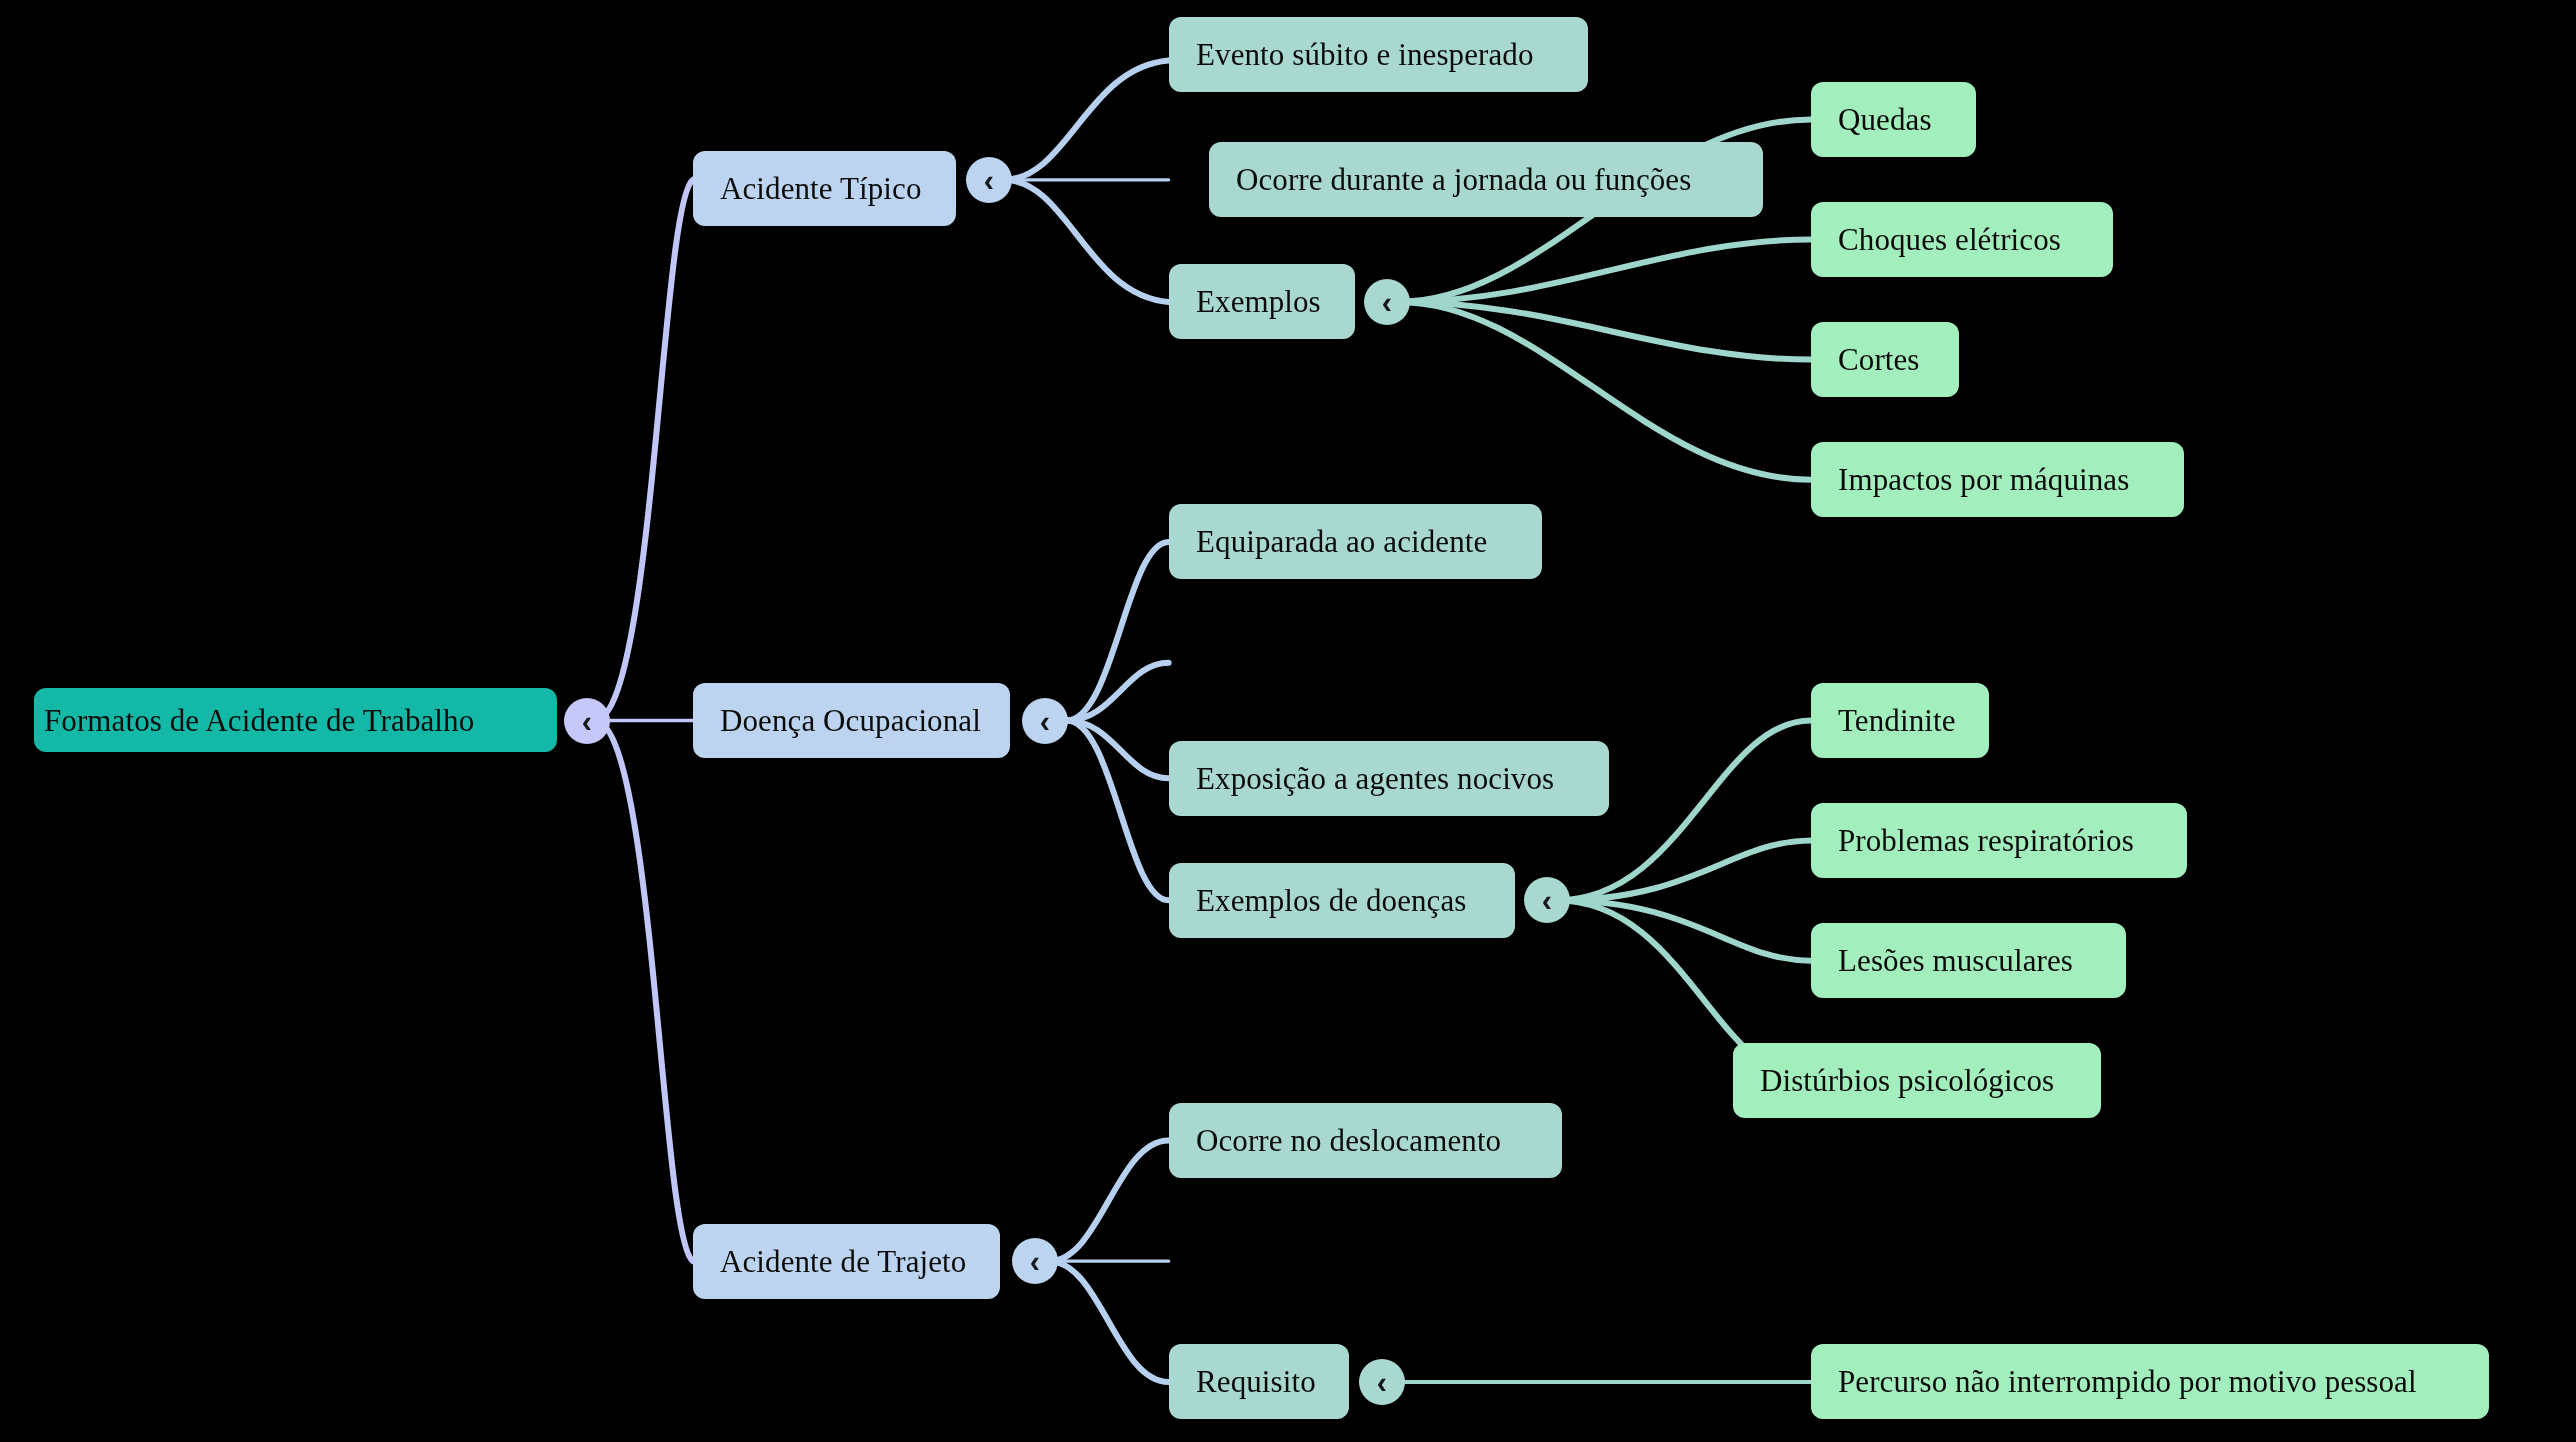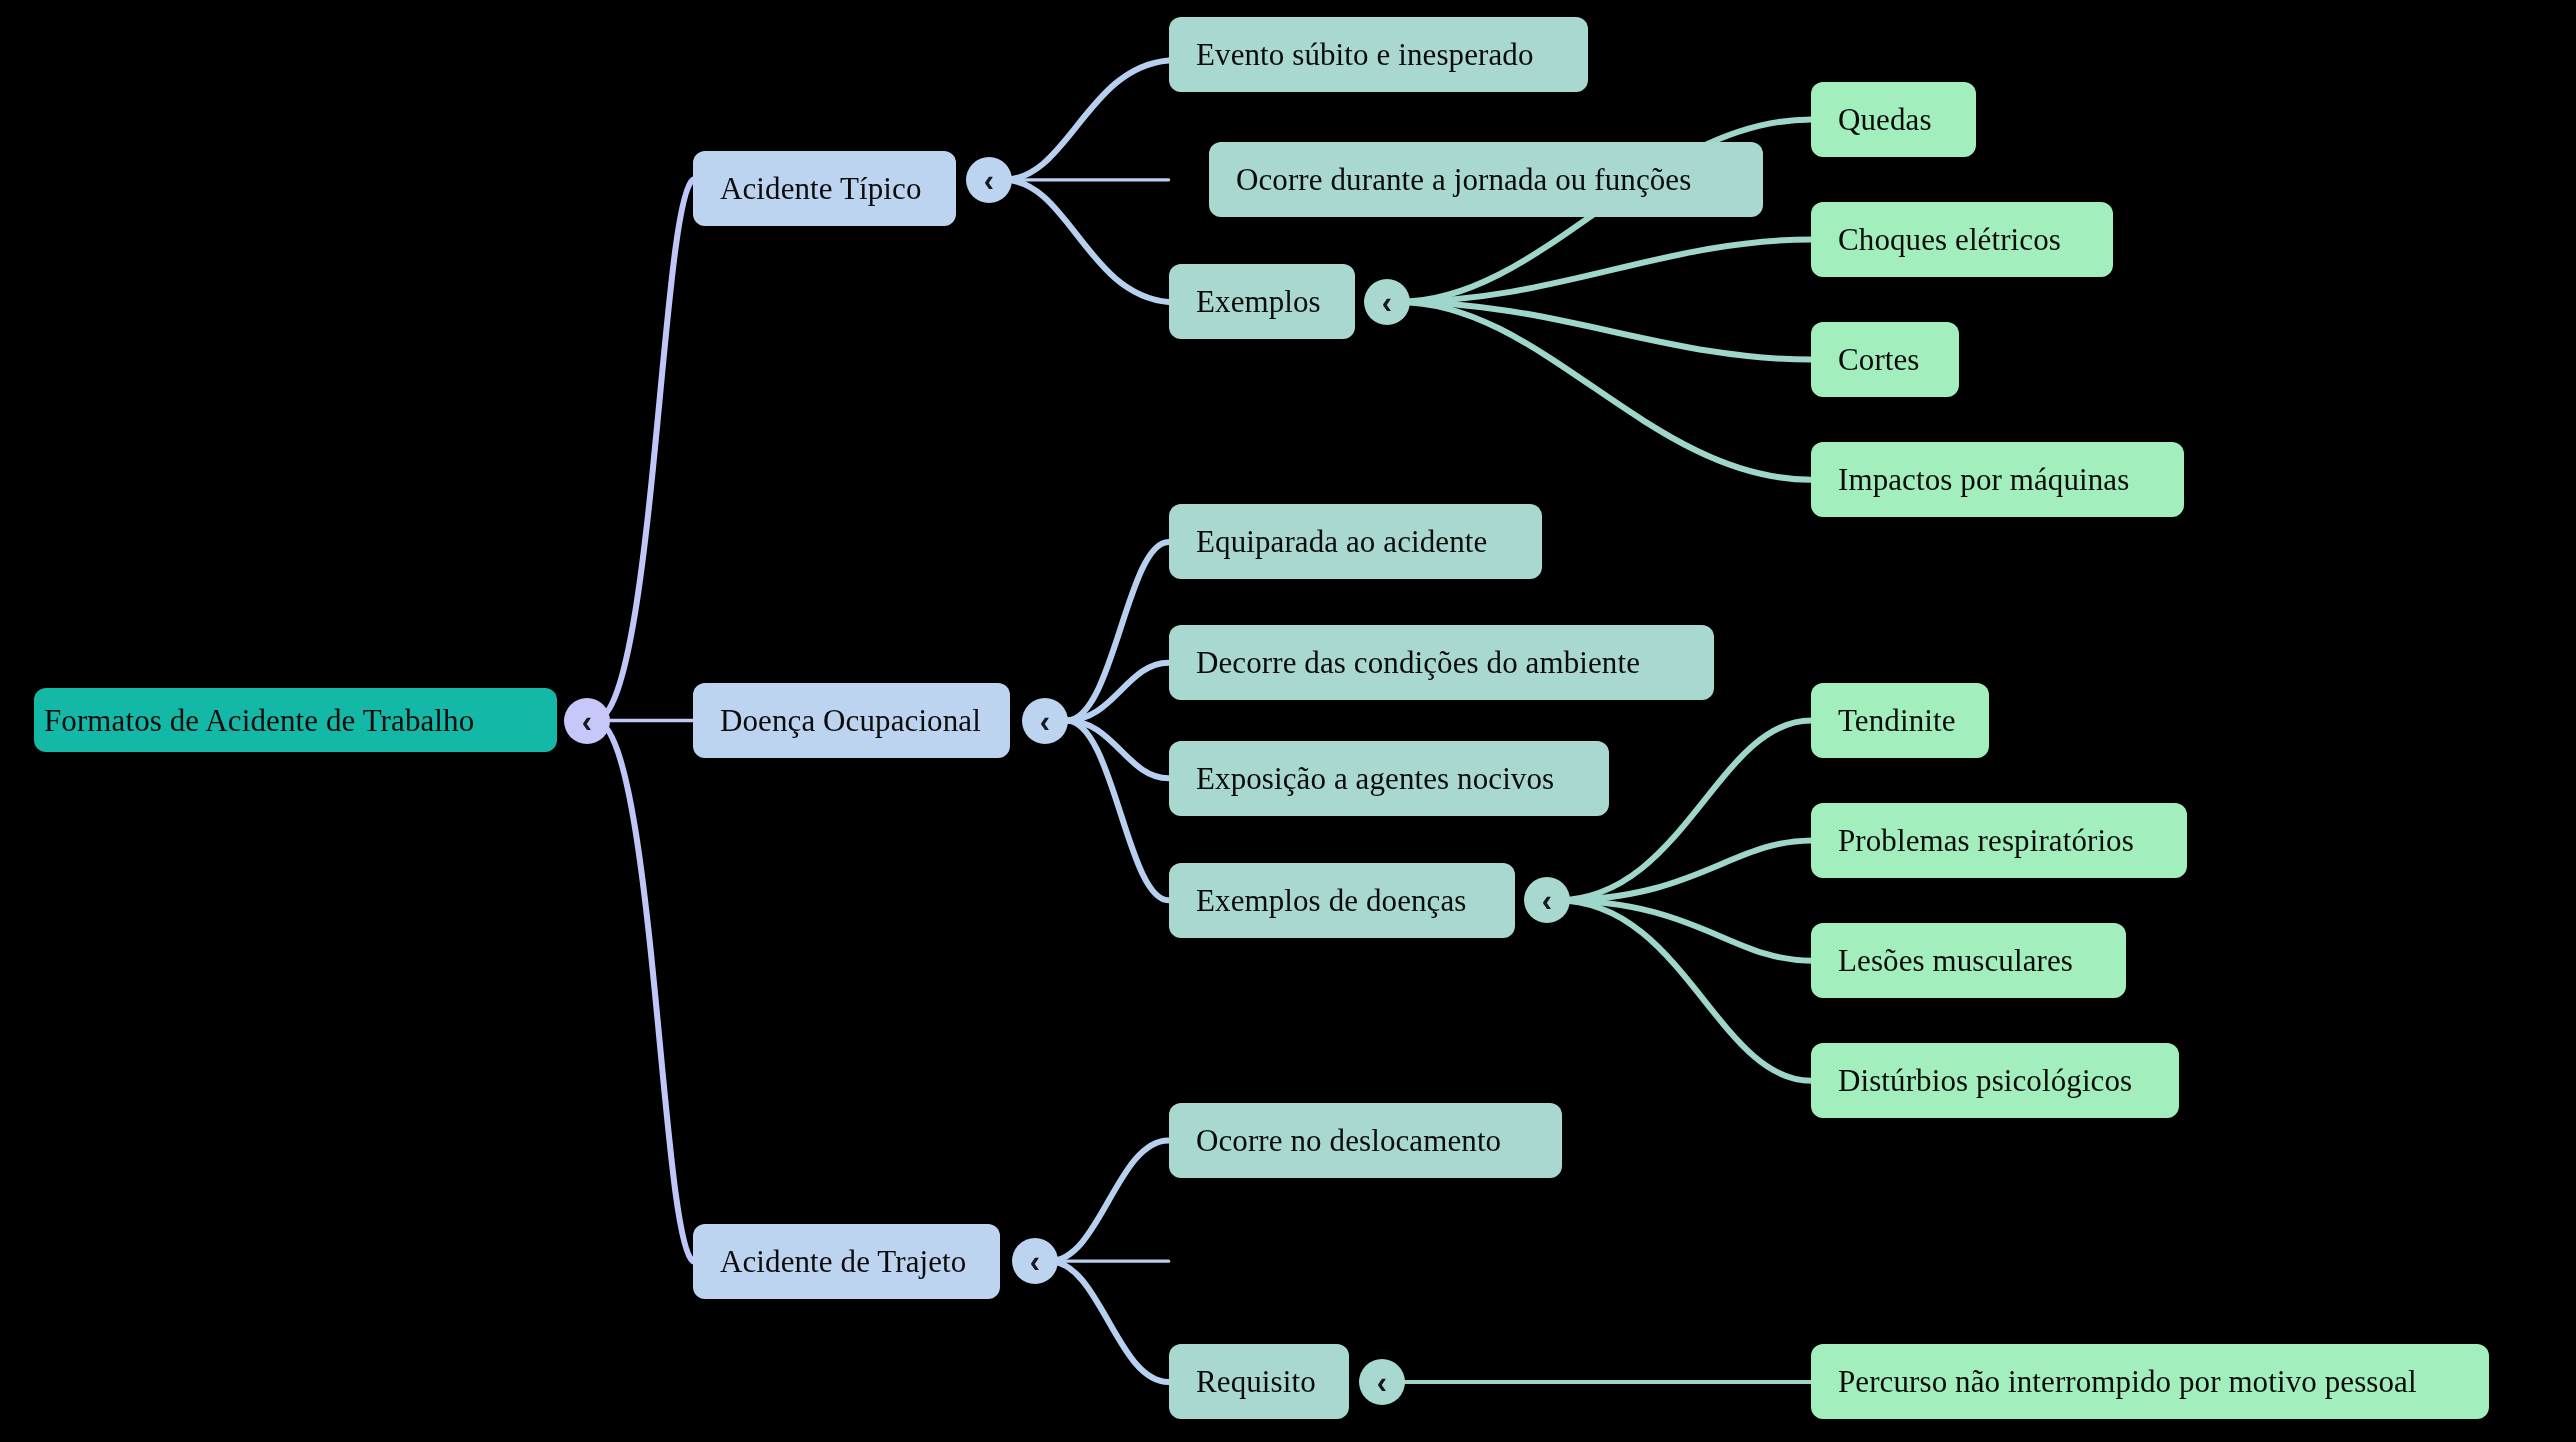--- a/index.html
+++ b/index.html
@@ -136,43 +136,40 @@
   <div class="node lvl1" style="left:693px;top:683px;width:317px;height:75px;">
     <span>Doença Ocupacional</span>
   </div>
   <div class="toggle lvl1-t" style="left:1022px;top:698px;width:46px;height:46px;font-size:31px;">
     <span>‹</span>
   </div>
 
   <div class="node lvl2" style="left:1169px;top:504px;width:373px;height:75px;">
     <span>Equiparada ao acidente</span>
   </div>
-  <div class="node lvl2" style="left:1169px;top:625px;width:545px;height:75px;">
-    <span>Decorre das condições do ambiente</span>
-  </div>
   <div class="node lvl2" style="left:1169px;top:741px;width:440px;height:75px;">
     <span>Exposição a agentes nocivos</span>
   </div>
   <div class="node lvl2" style="left:1169px;top:863px;width:346px;height:75px;">
     <span>Exemplos de doenças</span>
   </div>
   <div class="toggle lvl2-t" style="left:1524px;top:877px;width:46px;height:46px;font-size:31px;">
     <span>‹</span>
   </div>
 
   <div class="node lvl3" style="left:1811px;top:683px;width:178px;height:75px;">
     <span>Tendinite</span>
   </div>
   <div class="node lvl3" style="left:1811px;top:803px;width:376px;height:75px;">
     <span>Problemas respiratórios</span>
   </div>
   <div class="node lvl3" style="left:1811px;top:923px;width:315px;height:75px;">
     <span>Lesões musculares</span>
   </div>
-  <div class="node lvl3" style="left:1811px;top:1043px;width:368px;height:75px;">
+  <div class="node lvl3" style="left:1733px;top:1043px;width:368px;height:75px;">
     <span>Distúrbios psicológicos</span>
   </div>
 
   <div class="node lvl1" style="left:693px;top:1224px;width:307px;height:75px;">
     <span>Acidente de Trajeto</span>
   </div>
   <div class="toggle lvl1-t" style="left:1012px;top:1238px;width:46px;height:46px;font-size:31px;">
     <span>‹</span>
   </div>
 

